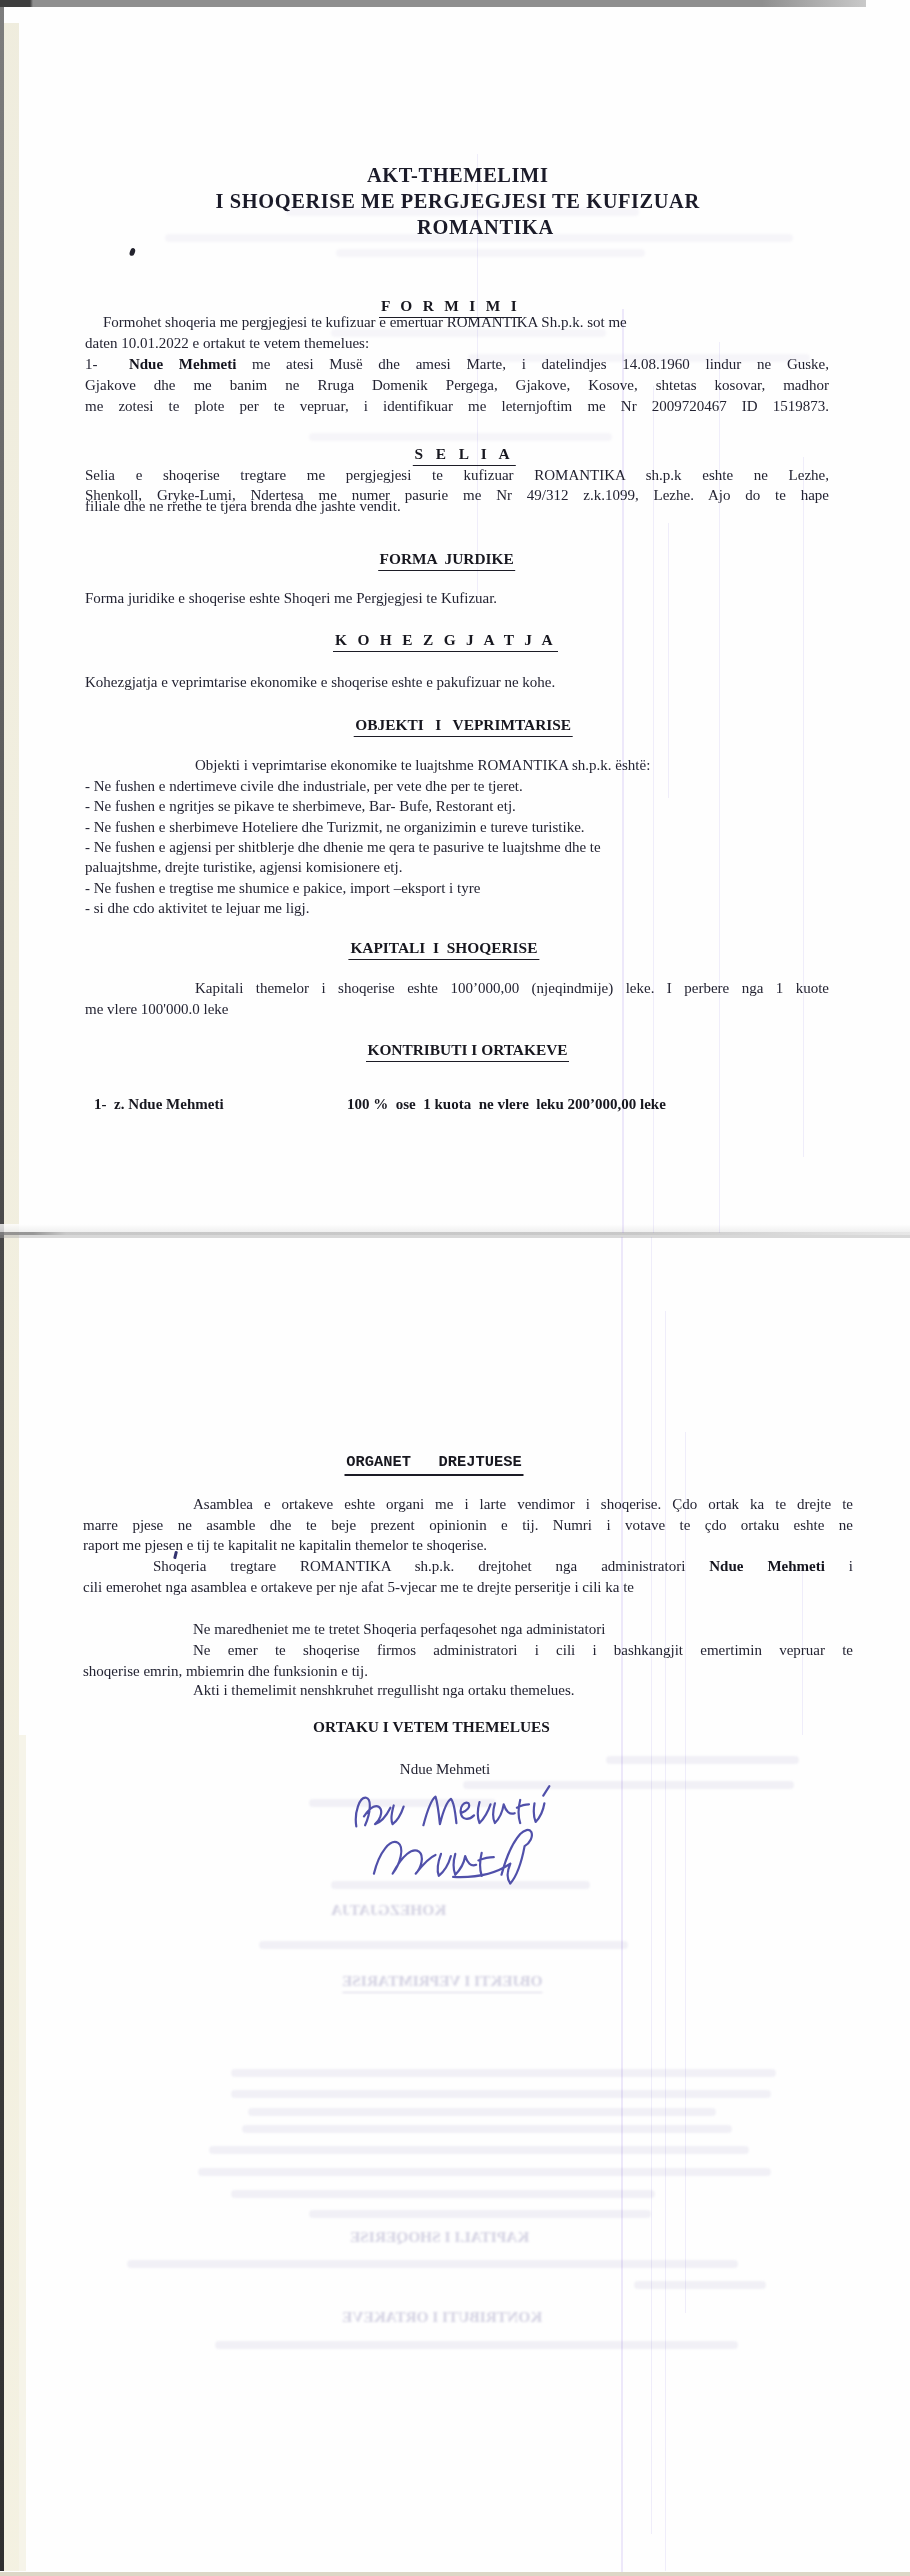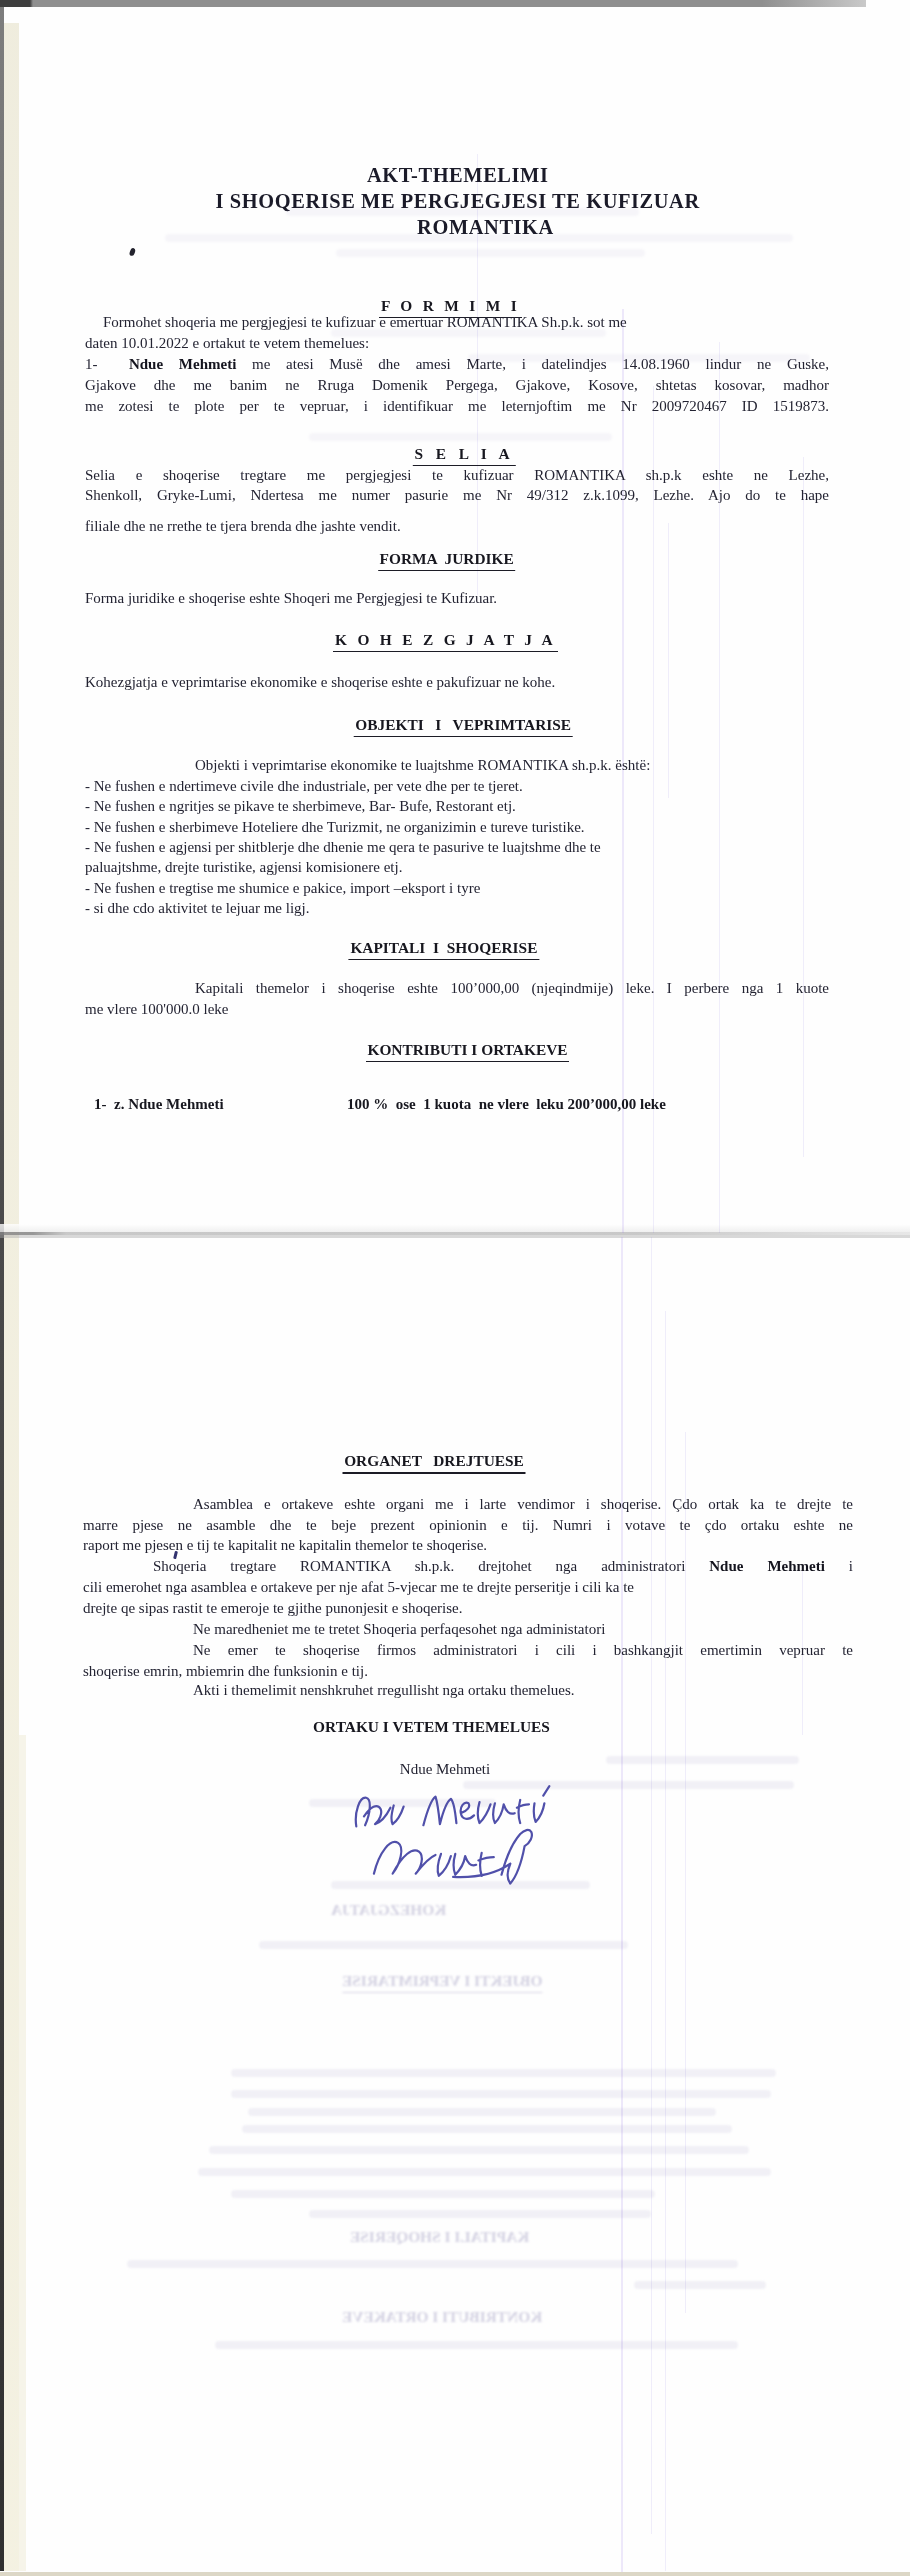--- a/index.html
+++ b/index.html
@@ -18,21 +18,21 @@
   #page-split { left:0; top:1232px; width:911px; height:3.3px; background:linear-gradient(90deg,#858585 0 33px,#bfbfbf 66px 70%,#e3e3e3); opacity:.85; }
   #page-split-shadow { left:0; top:1224px; width:911px; height:7.7px; background:linear-gradient(#ffffff,#ececec); opacity:.8; }
   #page2-topband { left:0; top:1235px; width:911px; height:3.3px; background:#ababab; opacity:.45; }
   #edge-bottom { left:0; top:2572px; width:911px; height:4.4px; background:#dcd7c6; }
   .streak { position:absolute; background:rgba(142,120,224,0.13); }
   .streak.s2 { background:rgba(160,135,235,0.18); }
   
   .tl { position:absolute; left:0; width:911px; text-align:center; font-weight:bold; font-size:20.4px; line-height:25px; color:#1b1b29; letter-spacing:0.6px; }
   .h { position:absolute; left:0; width:911px; text-align:center; font-weight:bold; font-size:15.4px; line-height:19px; color:#17171f; }
   .h .u { display:inline-block; border-bottom:1.7px solid #1c1c26; padding:0 1.7px 2.2px 1.7px; white-space:pre; }
-  .h.thick .u { border-bottom-width:2.2px; }
+  .h.thick .u { border-bottom-width:2.2px;font-family:Liberation Mono, monospace; }
   .ls6 .u { letter-spacing:3.3px; }
   .ls8 .u { letter-spacing:4.4px; }
   .noline { font-size:15.4px; }
   .line { position:absolute; left:85px; width:744px; font-size:15px; line-height:19px; white-space:normal; }
   .p2line { left:83px; width:770px; }
   .j { text-align:justify; text-align-last:justify; }
   .ind35  { text-indent:18px; }
   .ind127 { text-indent:70px; }
   .ind200 { text-indent:110px; }
   .pre { white-space:pre; }
@@ -87,21 +87,21 @@
 
   <div class="line ind35" style="top:313px">Formohet shoqeria me pergjegjesi te kufizuar e emertuar ROMANTIKA Sh.p.k. sot me</div>
   <div class="line" style="top:334px">daten 10.01.2022 e ortakut te vetem themelues:</div>
   <div class="line j" style="top:355px"><span class="pre">1-  </span><b>Ndue Mehmeti</b><span> me atesi Musë dhe amesi Marte, i datelindjes 14.08.1960  lindur ne Guske,</span></div>
   <div class="line j" style="top:376px">Gjakove dhe me banim ne Rruga Domenik Pergega, Gjakove, Kosove, shtetas kosovar, madhor</div>
   <div class="line j" style="top:397px">me zotesi te plote per te vepruar, i identifikuar me leternjoftim me Nr 2009720467  ID 1519873.</div>
 
   <div class="h ls8" style="top:444px;transform:translateX(8.8px)"><span class="u">S E L I A</span></div>
   <div class="line j" style="top:466px">Selia e shoqerise tregtare me pergjegjesi te kufizuar ROMANTIKA sh.p.k eshte ne Lezhe,</div>
   <div class="line j" style="top:486px">Shenkoll, Gryke-Lumi, Ndertesa me numer pasurie me Nr 49/312 z.k.1099, Lezhe.  Ajo do te hape</div>
-  <div class="line" style="top:517px">filiale dhe ne rrethe te tjera brenda dhe jashte vendit.</div>
+  <div class="line" style="top:497px">filiale dhe ne rrethe te tjera brenda dhe jashte vendit.</div>
 
   <div class="h" style="top:549px;transform:translateX(-8.8px)"><span class="u">FORMA  JURDIKE</span></div>
   <div class="line" style="top:589px">Forma juridike e shoqerise eshte Shoqeri me Pergjegjesi te Kufizuar.</div>
 
   <div class="h ls6" style="top:630px;transform:translateX(-10px)"><span class="u">K O H E Z G J A T J A</span></div>
   <div class="line" style="top:673px">Kohezgjatja e veprimtarise ekonomike e shoqerise eshte e pakufizuar ne kohe.</div>
 
   <div class="h" style="top:715px;transform:translateX(7.7px)"><span class="u">OBJEKTI   I   VEPRIMTARISE</span></div>
   <div class="line ind200" style="top:756px">Objekti i veprimtarise ekonomike te luajtshme ROMANTIKA sh.p.k. është:</div>
   <div class="line" style="top:777px">- Ne fushen e ndertimeve civile dhe industriale, per vete dhe per te tjeret.</div>
@@ -122,21 +122,20 @@
     <span id="contrib-value">100 %  ose  1 kuota  ne vlere  leku 200’000,00 leke</span>
   </div>
 
   <div class="h thick" style="top:1451px;transform:translateX(-21.5px)"><span class="u">ORGANET   DREJTUESE</span></div>
 
   <div class="line p2line ind200 j" style="top:1495px">Asamblea e ortakeve eshte organi me i larte vendimor i shoqerise. Çdo ortak ka te drejte te</div>
   <div class="line p2line j" style="top:1516px">marre pjese ne asamble dhe te beje prezent opinionin e tij. Numri i votave te çdo ortaku eshte ne</div>
   <div class="line p2line ind127 j" style="top:1557px"><span>Shoqeria tregtare ROMANTIKA sh.p.k. drejtohet nga administratori </span><b>Ndue Mehmeti</b><span> i</span></div>
   <div class="line p2line" style="top:1536px">raport me pjesen e tij te kapitalit ne kapitalin themelor te shoqerise.</div>
   <div class="line p2line" style="top:1578px">cili emerohet nga asamblea e ortakeve per nje afat 5-vjecar me te drejte perseritje i cili ka te</div>
-  <div class="line p2line" style="top:1599px">drejte qe sipas rastit te emeroje te gjithe punonjesit e shoqerise.</div>
   <div class="line p2line ind200" style="top:1620px">Ne maredheniet me te tretet Shoqeria perfaqesohet nga administatori</div>
   <div class="line p2line ind200 j" style="top:1641px">Ne emer te shoqerise firmos administratori i cili i bashkangjit emertimin vepruar te</div>
   <div class="line p2line" style="top:1662px">shoqerise emrin, mbiemrin dhe funksionin e  tij.</div>
   <div class="line p2line ind200" style="top:1681px">Akti i themelimit nenshkruhet rregullisht nga ortaku themelues.</div>
 
   <div class="h noline" style="top:1717px;transform:translateX(-24px)">ORTAKU I VETEM THEMELUES</div>
   <div id="typed-name" style="top:1761px">Ndue Mehmeti</div>
 
   <div id="stray-mark"></div>
 

